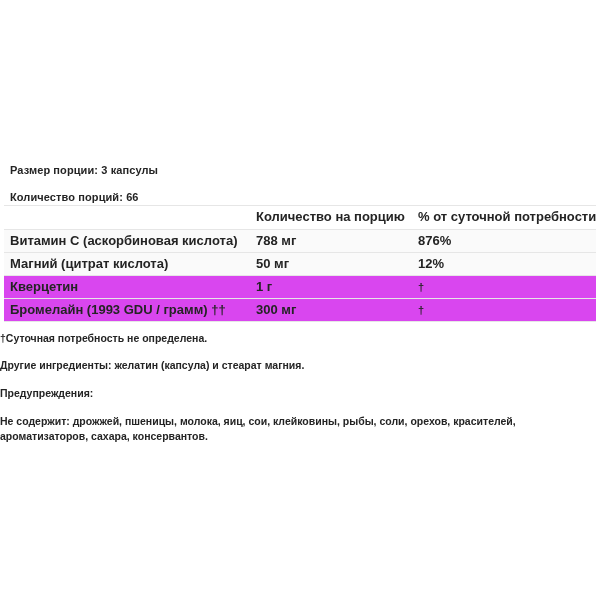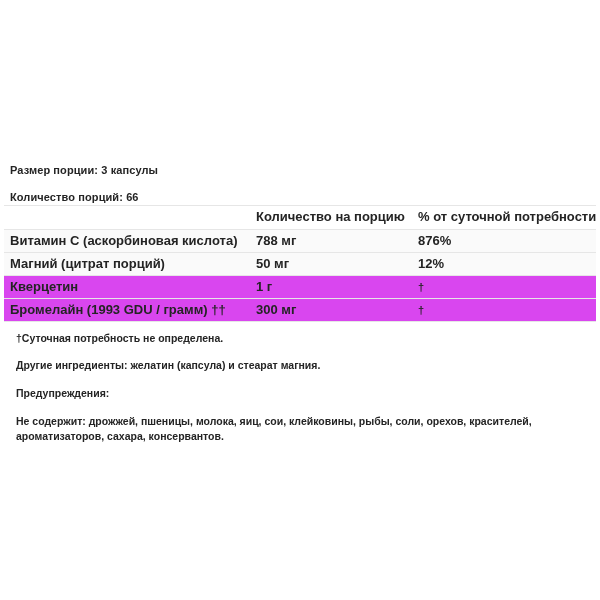--- a/index.html
+++ b/index.html
@@ -81,21 +81,21 @@
   }
   table.facts tbody tr td {
     background: #d946ef;
   }
   table.facts td.dagger {
     font-weight: bold;
     font-size: 11px;
   }
 
   .notes {
-    padding-left: 16px;
+    padding-left: 0;
     margin-top: 9px;
   }
   .note-line {
     font-size: 10.5px;
     font-weight: bold;
     line-height: 14px;
     color: #242424;
     margin: 0;
   }
   .note-block {
@@ -133,21 +133,21 @@
           <th>% от суточной потребности</th>
         </tr>
       </thead>
       <tbody>
         <tr class="alt">
           <td>Витамин С (аскорбиновая кислота)</td>
           <td>788 мг</td>
           <td class="dv">876%</td>
         </tr>
         <tr class="alt">
-          <td>Магний (цитрат порций)</td>
+          <td>Магний (цитрат кислота)</td>
           <td>50 мг</td>
           <td class="dv">12%</td>
         </tr>
         <tr>
           <td>Кверцетин</td>
           <td>1 г</td>
           <td class="dv dagger">†</td>
         </tr>
         <tr>
           <td>Бромелайн (1993 GDU / грамм) ††</td>

